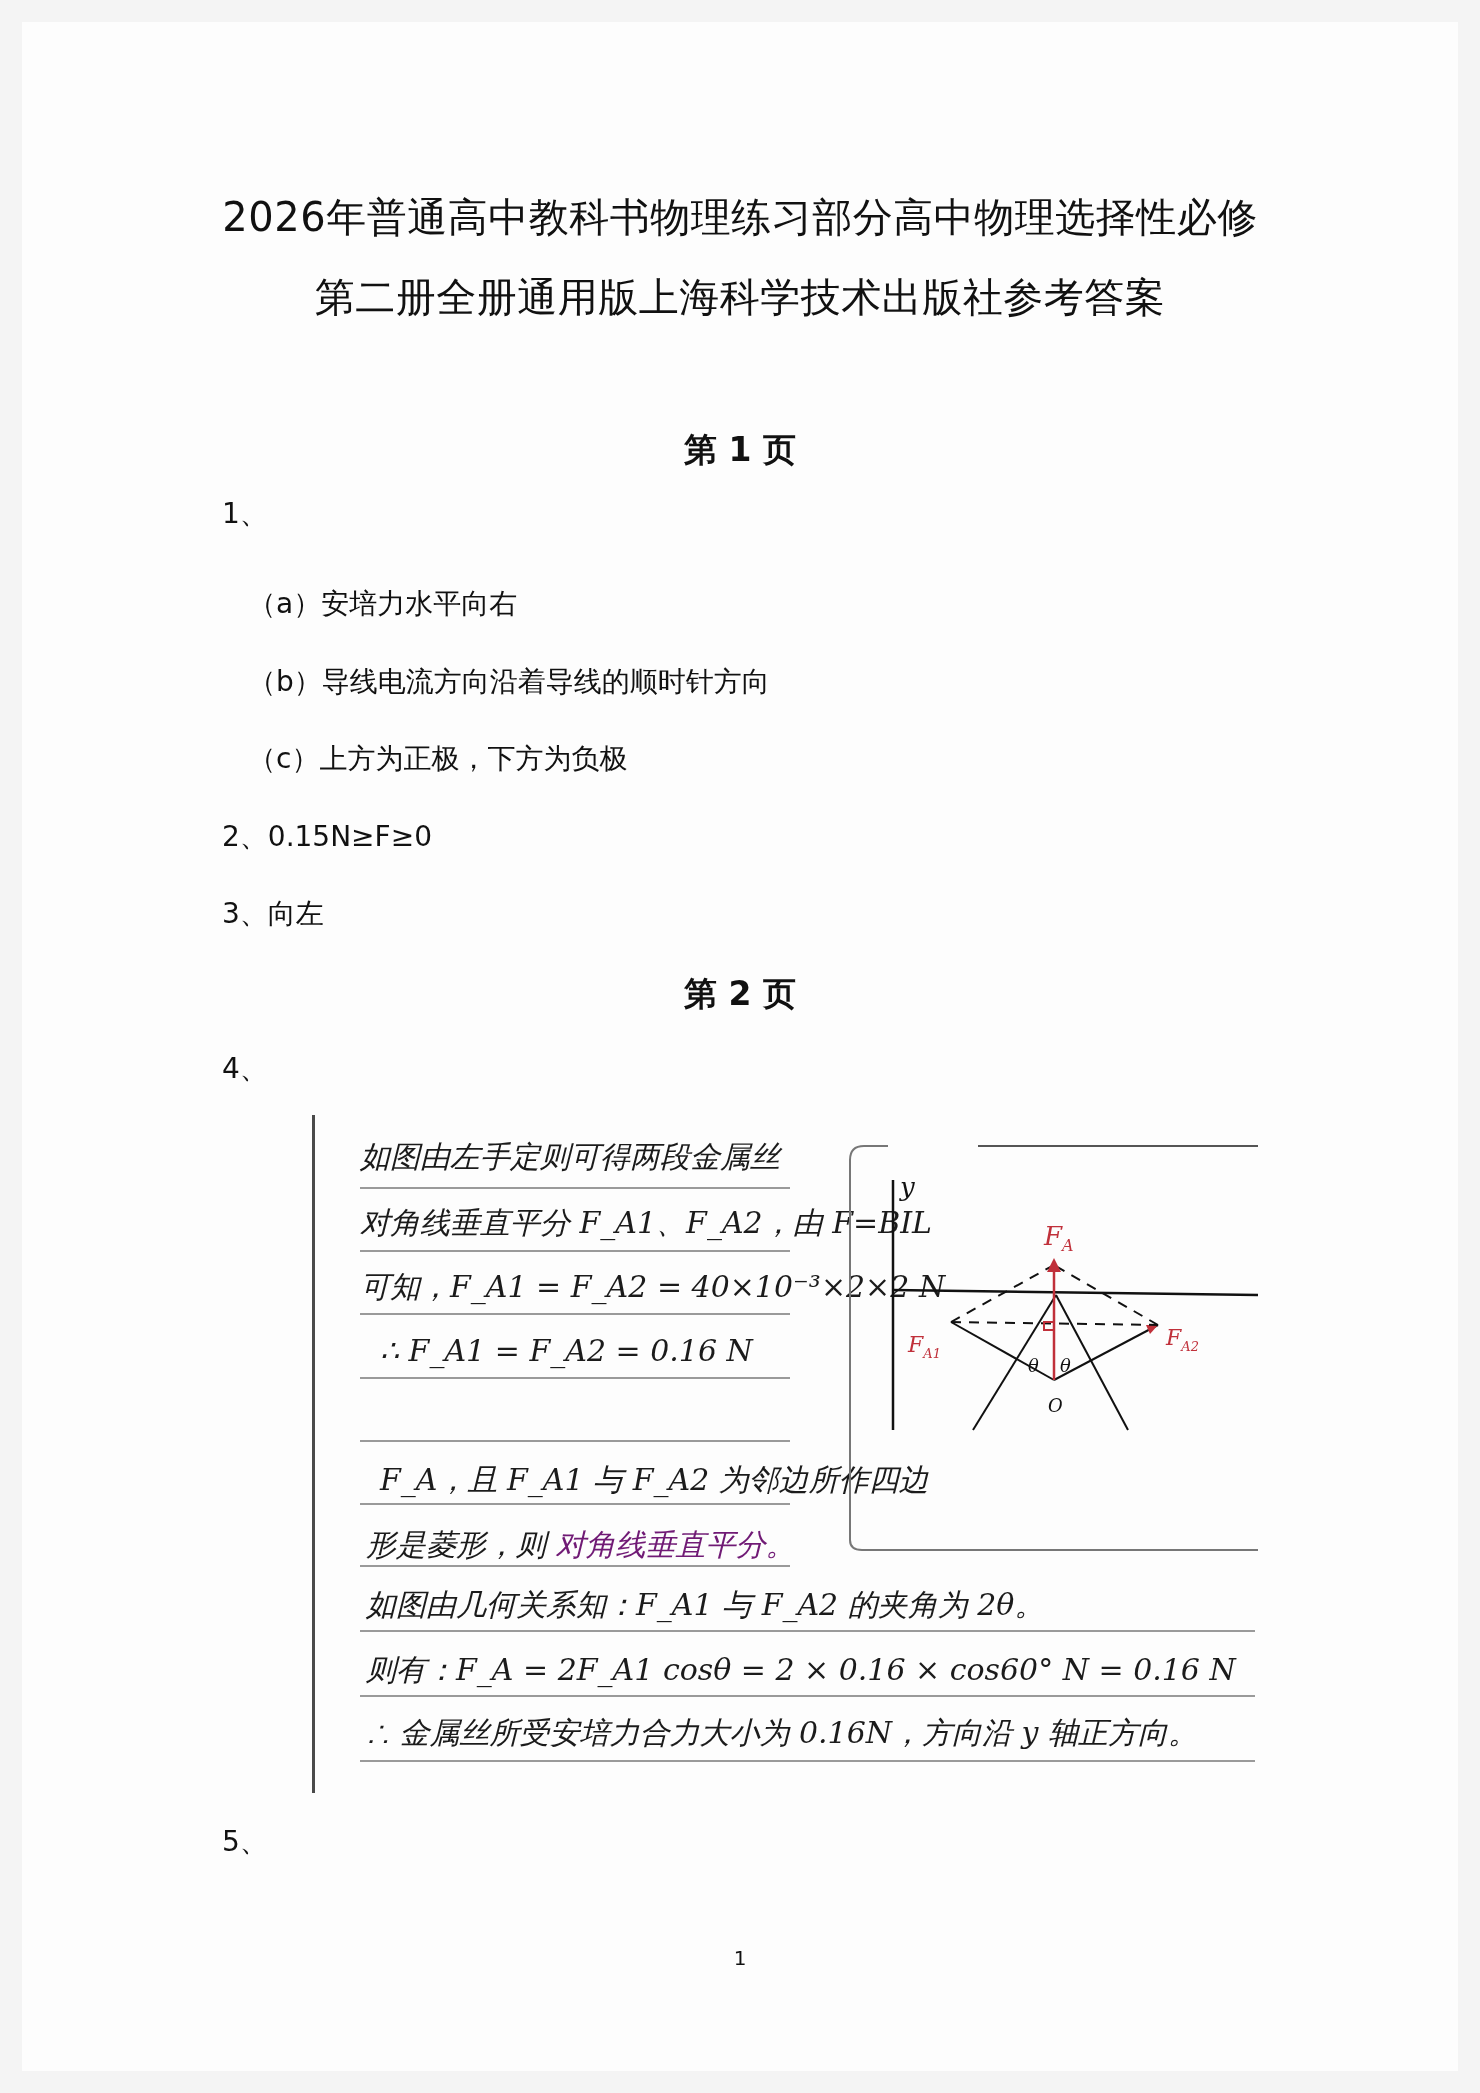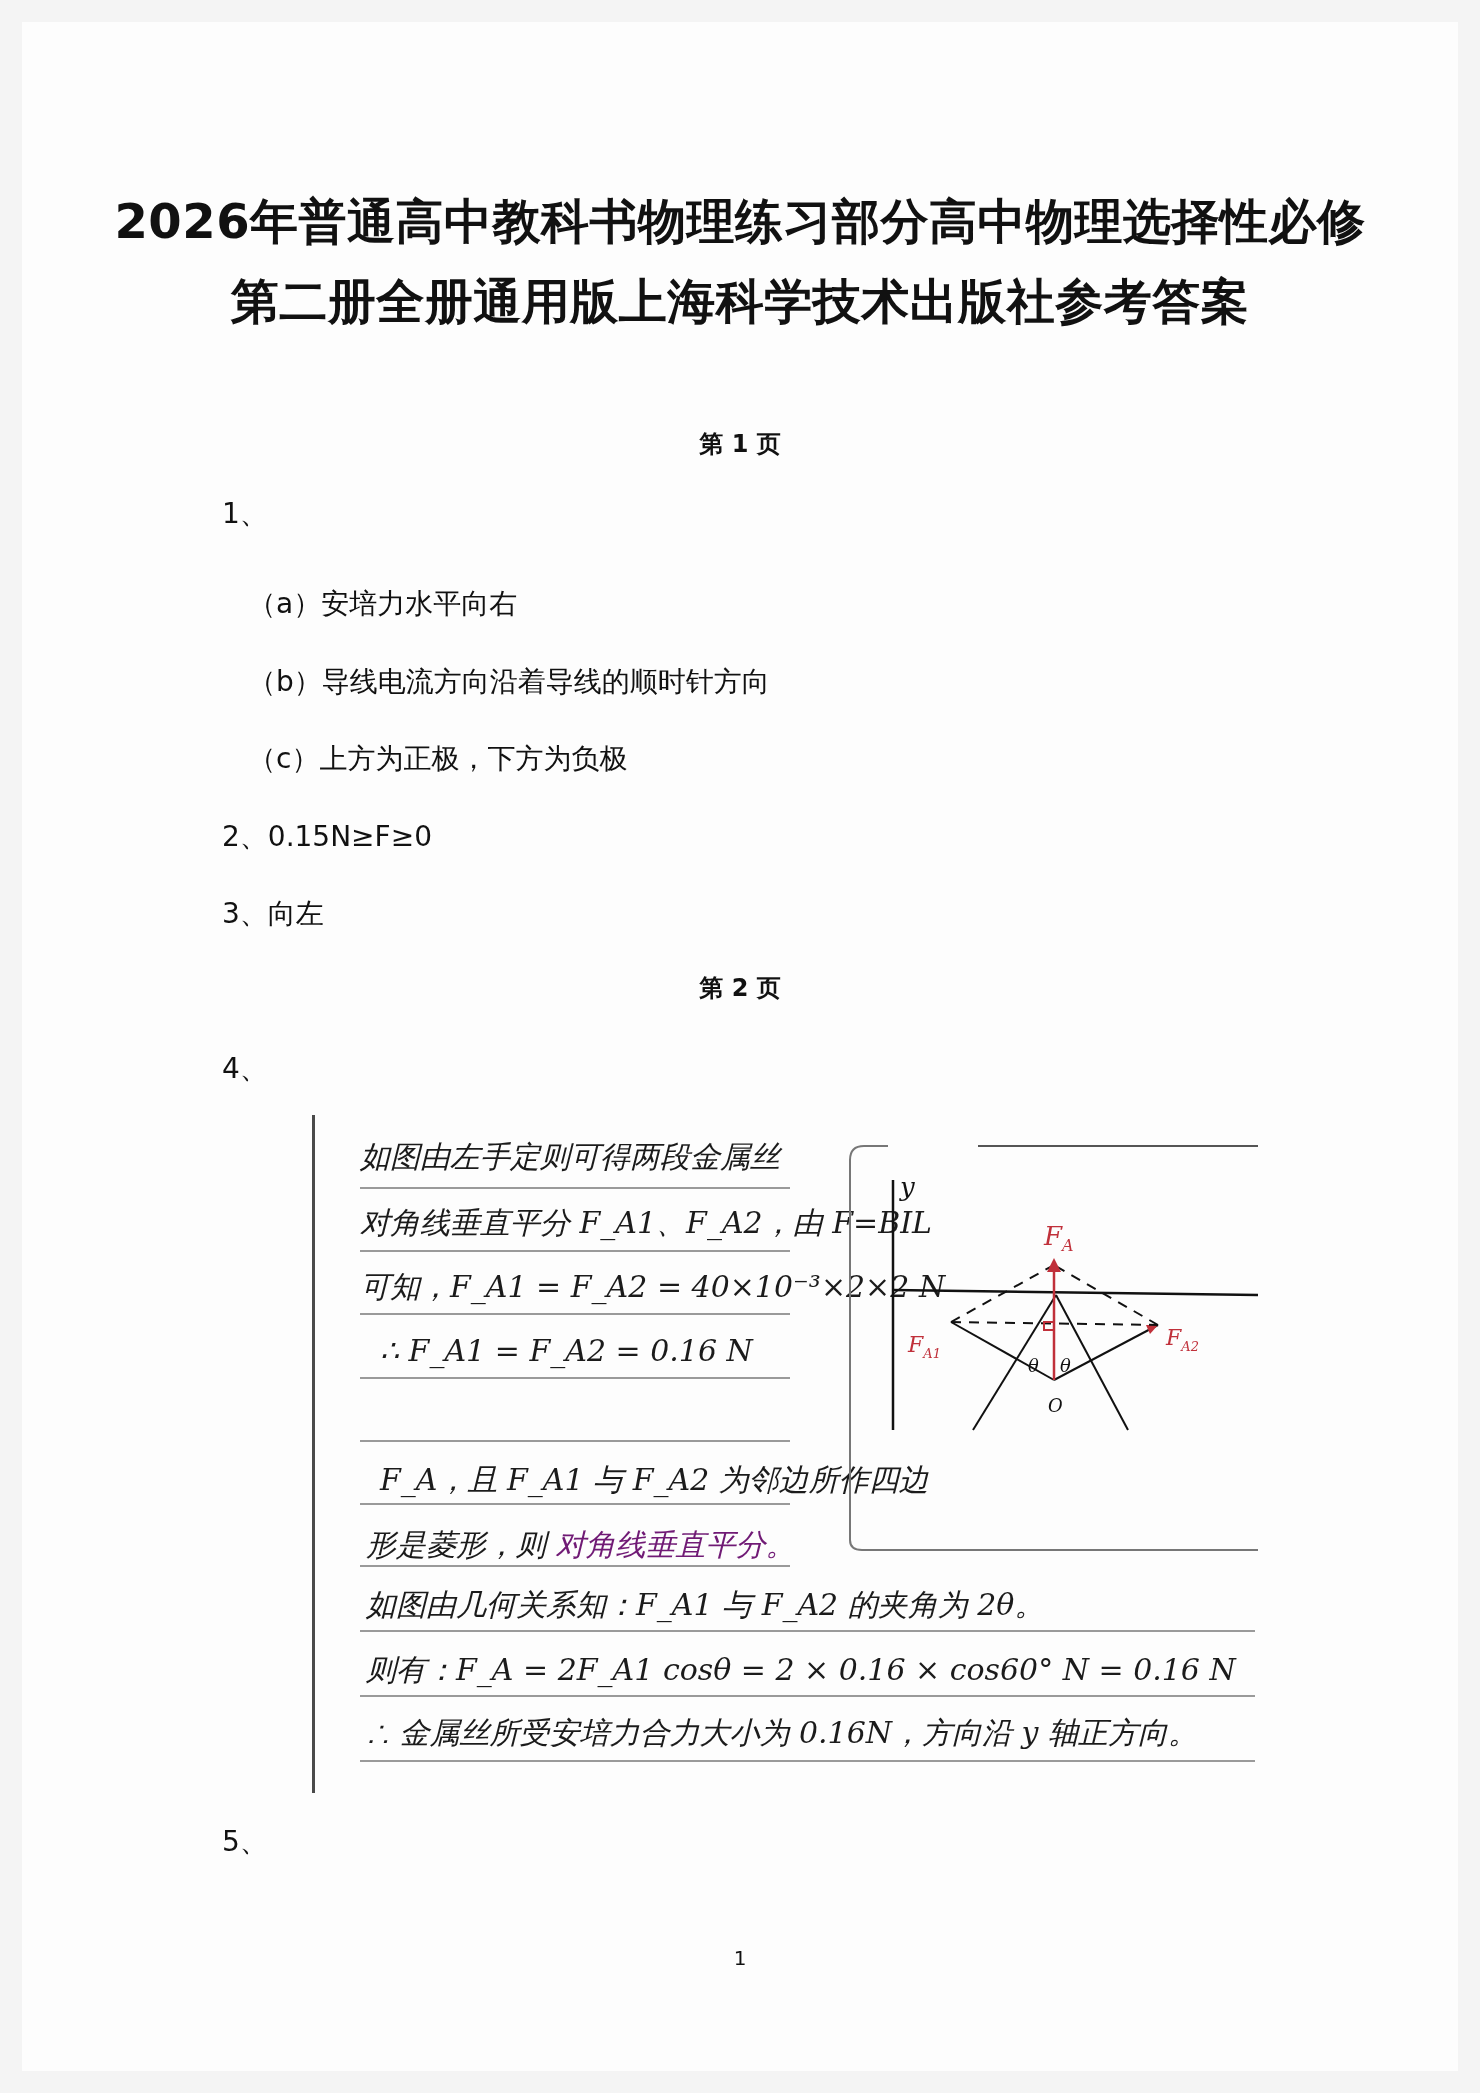--- a/index.html
+++ b/index.html
@@ -11,28 +11,28 @@
     position: relative;
     overflow: hidden;
   }
   .page {
     position: absolute; left: 22px; top: 22px;
     width: 1436px; height: 2049px;
     background: #fdfdfd;
   }
   .title {
     position: absolute; left: 0; width: 1480px;
-    text-align: center; font-weight: bold; font-size: 48px;
+    text-align: center; font-weight: normal; font-size: 40px;
     letter-spacing: 0.5px;
   }
   .t1 { top: 190px; }
   .t2 { top: 270px; }
   .section {
     position: absolute; left: 0; width: 1480px; text-align: center;
-    font-weight: bold; font-size: 24px;
+    font-weight: bold; font-size: 33px;
   }
   .line {
     position: absolute; left: 222px; font-size: 28px; white-space: nowrap;
   }
   .sub { left: 232px; margin-left: 16px; }
   .pagenum { position: absolute; left: 0; width: 1480px; text-align: center; top: 1946px; font-size: 20px; }
 
   
   .hw {
     position: absolute; left: 310px; top: 1115px; width: 945px; height: 680px;

